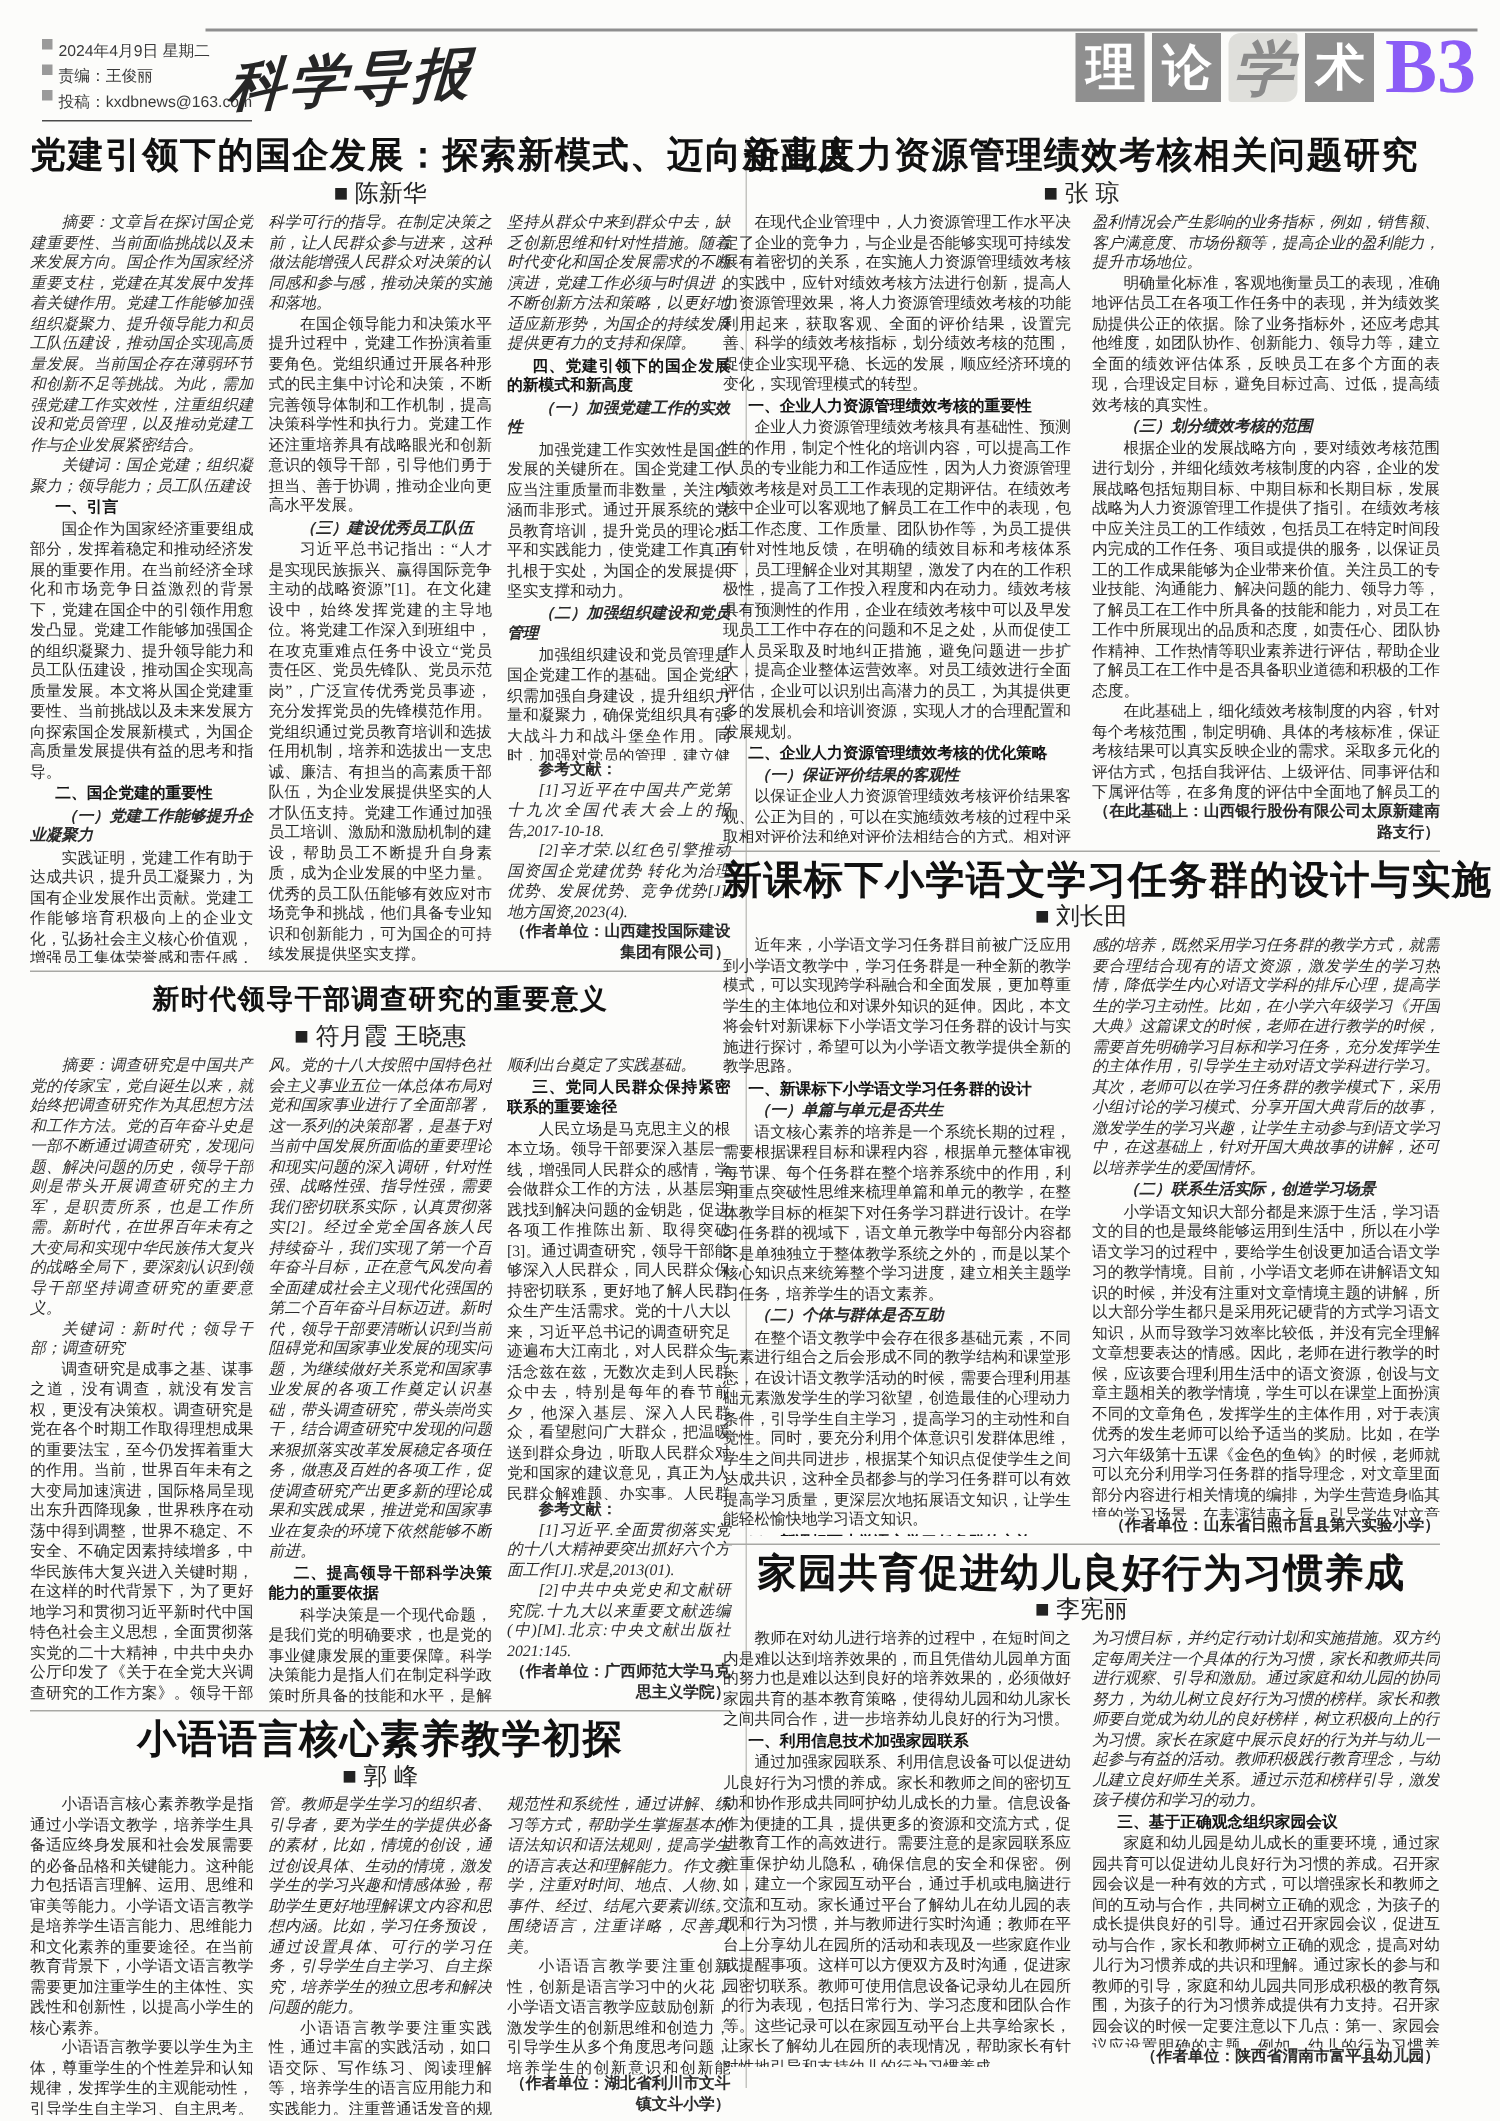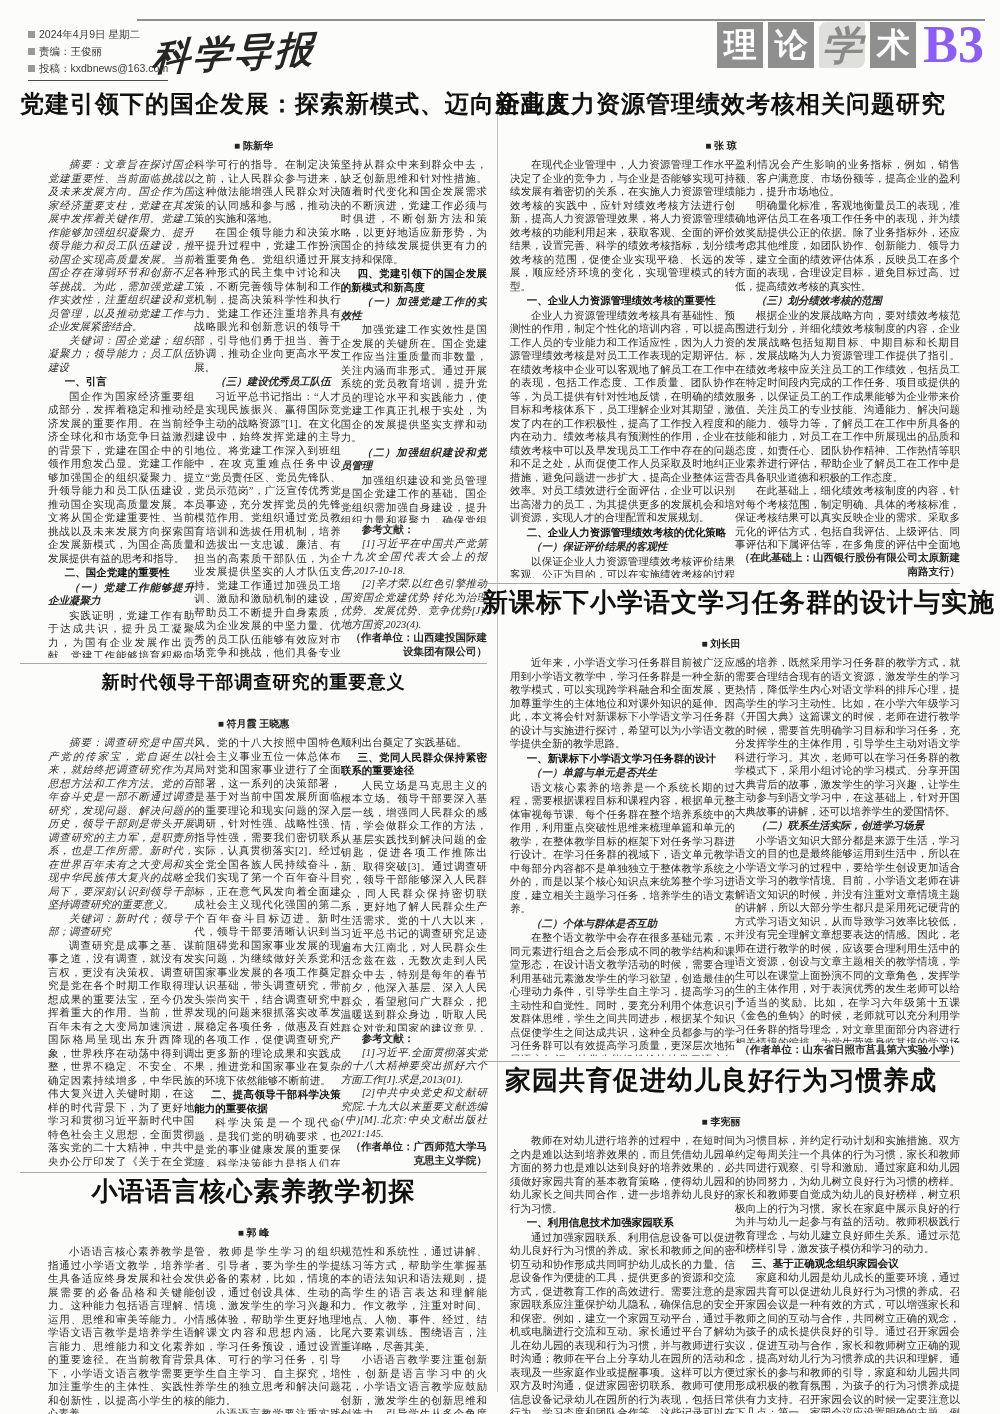--- a/index.html
+++ b/index.html
@@ -3,21 +3,21 @@
 <meta charset="utf-8">
 <style>
   html,body{margin:0;padding:0;background:#e9e9e7;}
   .page{position:relative;width:1000px;height:1414px;margin:0 auto;background:#fcfcfa;
         overflow:hidden;color:#262626;font-family:"Liberation Serif","DejaVu Serif",serif;}
   
   .m-rule{position:absolute;left:137px;top:19px;width:848px;height:2px;background:#8f8f8f;}
   .m-info{position:absolute;left:28px;top:26px;font-family:"Liberation Sans",sans-serif;
           font-size:10.5px;line-height:17px;color:#3a3a3a;border-bottom:1px solid #4a4a4a;
           padding-bottom:3px;}
-  .m-info .row{display:flex;align-items:center;white-space:nowrap;}
+  .m-info .row{display:flex;white-space:nowrap;}
   .m-info i.sq{display:inline-block;width:7px;height:7px;background:#9a9a9a;margin-right:4px;flex:none;}
   .m-logo{position:absolute;left:152px;top:28px;font-family:"DejaVu Serif",serif;
           font-weight:700;font-style:italic;font-size:38px;letter-spacing:3px;color:#262626;
           transform:rotate(-3deg) skewX(-6deg);}
   .m-brand{position:absolute;right:16px;top:22px;display:flex;align-items:center;gap:5px;}
   .mchar{width:46px;height:46px;background:#8f8f8f;color:#fff;display:flex;align-items:center;
          justify-content:center;font-family:"Liberation Sans",sans-serif;font-weight:700;font-size:33px;}
   .mchar.xue{background:#dfdfdb;color:#8a8a8a;font-style:italic;font-size:40px;border-radius:8px 2px 8px 2px;}
   .pageno{font-family:"Liberation Serif",serif;font-weight:700;font-size:52px;color:#8b5cf6;
           line-height:46px;margin-left:2px;}
@@ -30,32 +30,32 @@
   
   article{display:block;}
   .atitle{margin:2px 0 0;text-align:center;font-family:"Liberation Sans","DejaVu Sans",sans-serif;
           color:#111;letter-spacing:1px;white-space:nowrap;}
   .a0 .atitle{font-size:24px;line-height:28px;}
   .a1 .atitle{font-size:18px;line-height:28px;}
   .a2 .atitle{font-size:26px;line-height:28px;}
   .a3 .atitle{font-size:24px;line-height:28px;}
   .a4 .atitle{font-size:26px;line-height:28px;}
   .a5 .atitle{font-size:26px;line-height:28px;}
-  .byline{text-align:center;font-family:"Liberation Sans",sans-serif;font-weight:700;
-          font-size:10px;line-height:16px;margin:20px 0 4px;color:#222;}
-  .abody{display:flex;justify-content:space-between;margin-left:28px;}
+  .byline{text-align:center;font-family:"Liberation Sans",sans-serif;font-weight:400;
+          font-size:16px;line-height:16px;margin:4px 0 4px;color:#222;}
+  .abody{display:flex;justify-content:space-between;}
   .a0 .abody{height:500px;} .a1 .abody{height:431px;} .a2 .abody{height:213px;}
   .a3 .abody{height:420px;} .a4 .abody{height:400px;} .a5 .abody{height:292px;}
   .half.left  .col{width:149px;}
   .half.right .col{width:232px;}
   .col{display:flex;flex-direction:column;}
   .flow{flex:1 1 auto;overflow:hidden;}
   .col p{margin:0;font-size:10.5px;line-height:13.5px;text-align:justify;color:#2b2b2b;}
   p.p-body,p.p-abstract,p.p-kw,p.p-ref,p.p-refh,p.p-h,p.p-sub{text-indent:2em;}
-  p.p-cont{text-indent:0;}
+  p.p-cont{text-indent:0;font-style:italic;}
   p.p-abstract,p.p-kw{font-style:italic;color:#303030;}
   p.p-h{font-family:"Liberation Sans",sans-serif;font-weight:700;font-style:normal;
         text-indent:1.6em;margin:1px 0;color:#151515;}
   p.p-sub{font-style:italic;font-weight:700;margin:1px 0;}
   p.p-refh{font-weight:700;font-family:"Liberation Sans",sans-serif;}
   p.p-ref{font-style:italic;}
   p.p-aff{font-weight:700;font-family:"Liberation Sans",sans-serif;text-align:right;text-indent:0;}
 </style>
 </head>
 <body>

